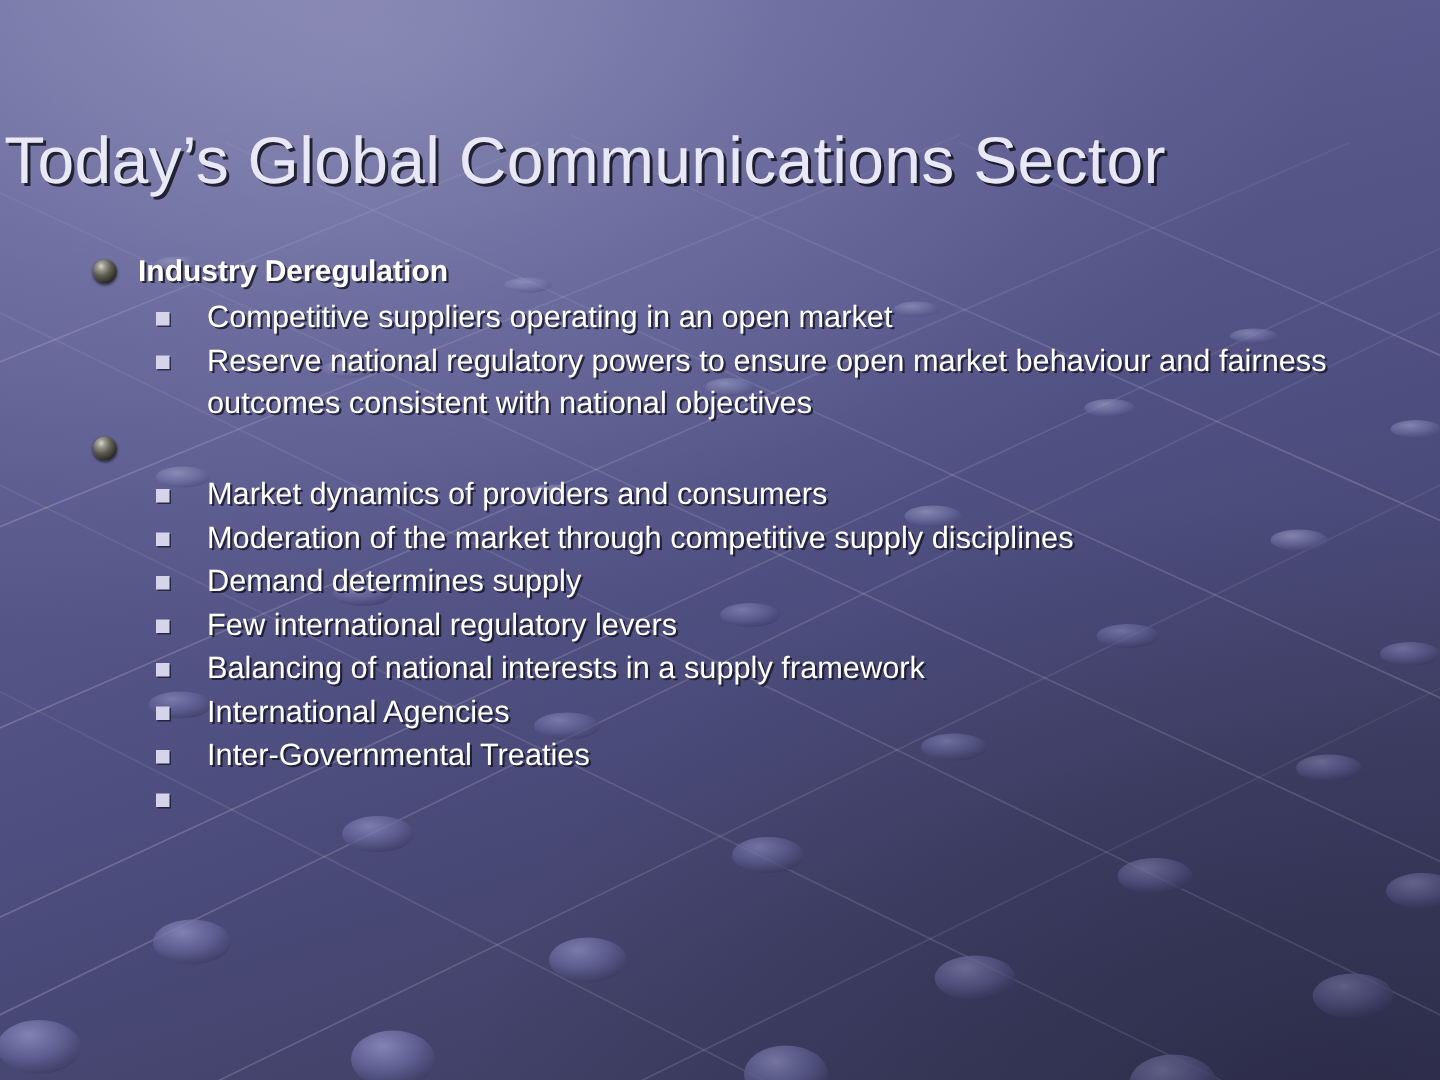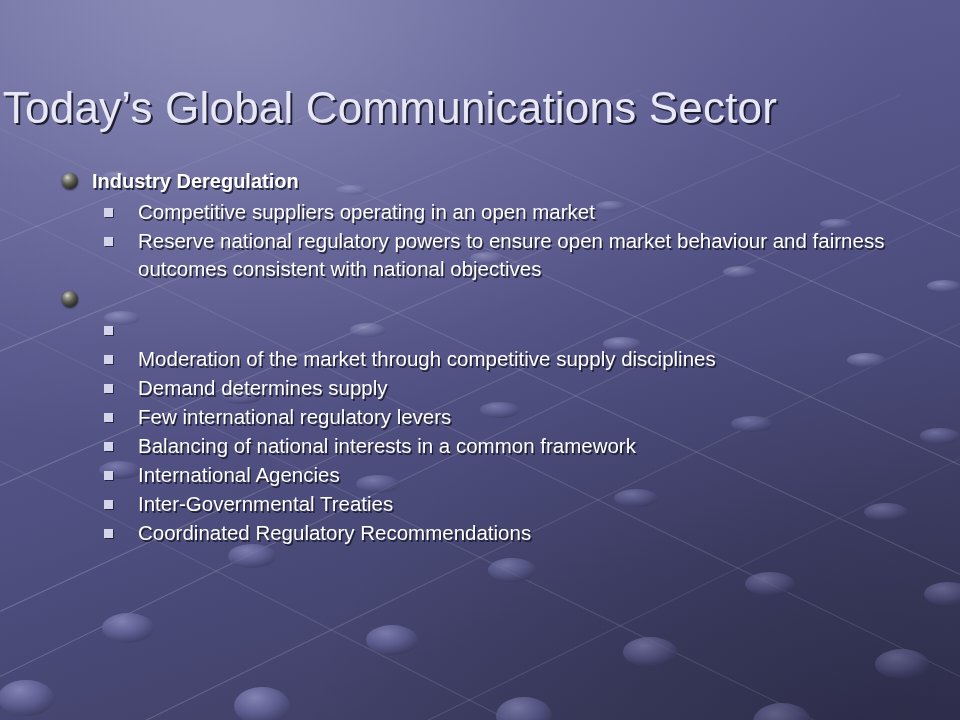--- a/index.html
+++ b/index.html
@@ -254,48 +254,48 @@
         <span class="l2-text">Reserve national regulatory powers to ensure open market behaviour and fairness outcomes consistent with national objectives</span>
       </div>
     </div>
 
     <div class="group">
       <div class="l1">
         <span class="bullet-sphere"></span>
       </div>
       <div class="l2">
         <span class="bullet-square"></span>
+        <span class="l2-text">Market dynamics of providers and consumers</span>
       </div>
       <div class="l2">
         <span class="bullet-square"></span>
         <span class="l2-text">Moderation of the market through competitive supply disciplines</span>
       </div>
       <div class="l2">
         <span class="bullet-square"></span>
         <span class="l2-text">Demand determines supply</span>
       </div>
       <div class="l2">
         <span class="bullet-square"></span>
         <span class="l2-text">Few international regulatory levers</span>
       </div>
     </div>
 
     <div class="group">
       <div class="l2">
         <span class="bullet-square"></span>
-        <span class="l2-text">Balancing of national interests in a common framework</span>
+        <span class="l2-text">Balancing of national interests in a supply framework</span>
       </div>
       <div class="l2">
         <span class="bullet-square"></span>
         <span class="l2-text">International Agencies</span>
       </div>
       <div class="l2">
         <span class="bullet-square"></span>
         <span class="l2-text">Inter-Governmental Treaties</span>
       </div>
       <div class="l2">
         <span class="bullet-square"></span>
-        <span class="l2-text">Coordinated Regulatory Recommendations</span>
       </div>
     </div>
 
   </div>
 </div>
 
 </body></html>

